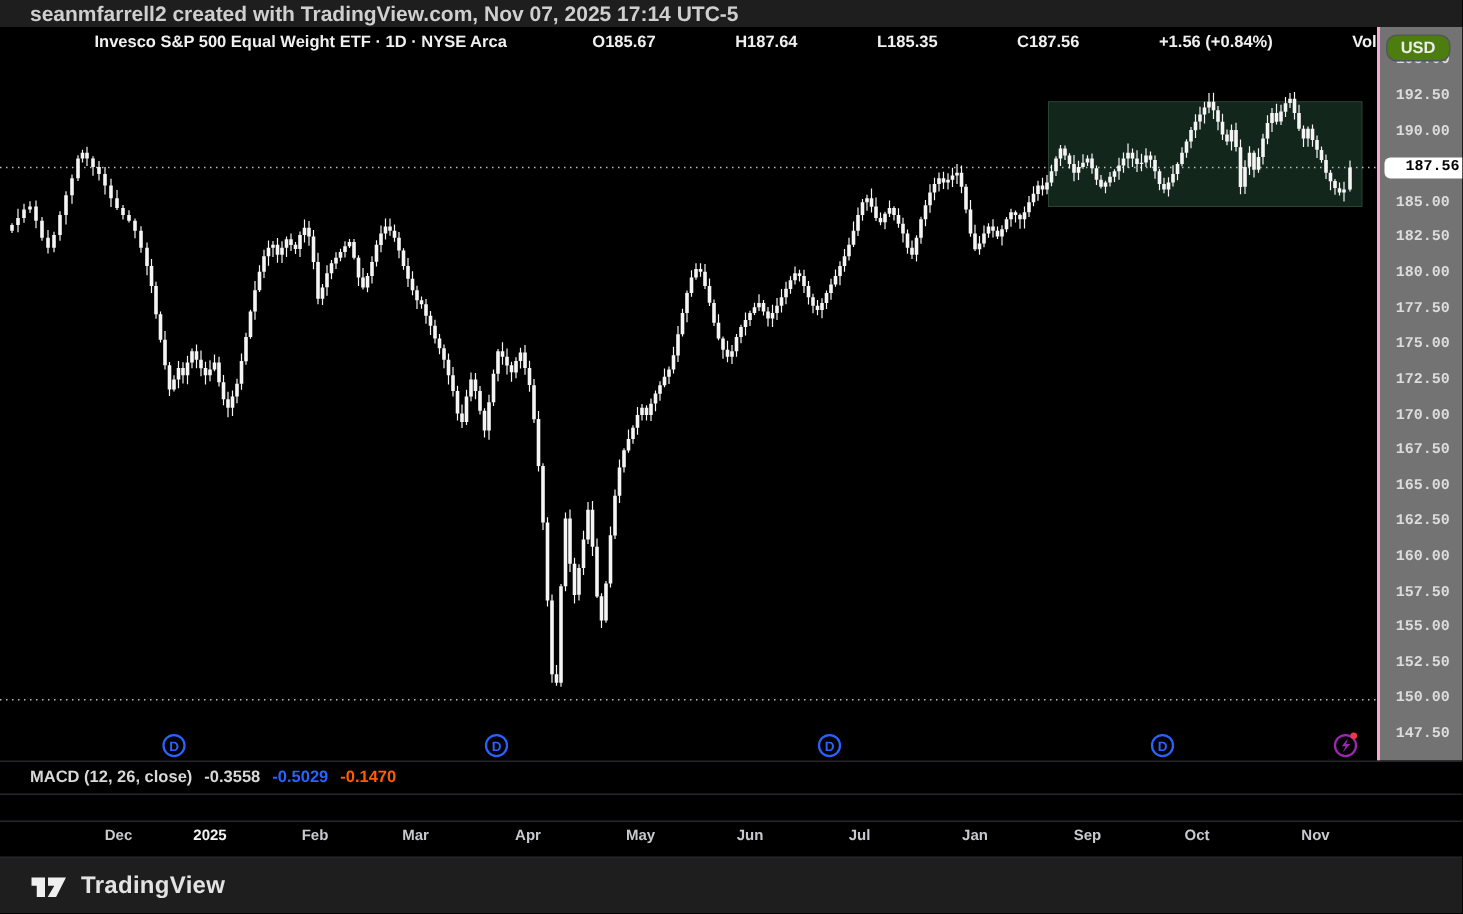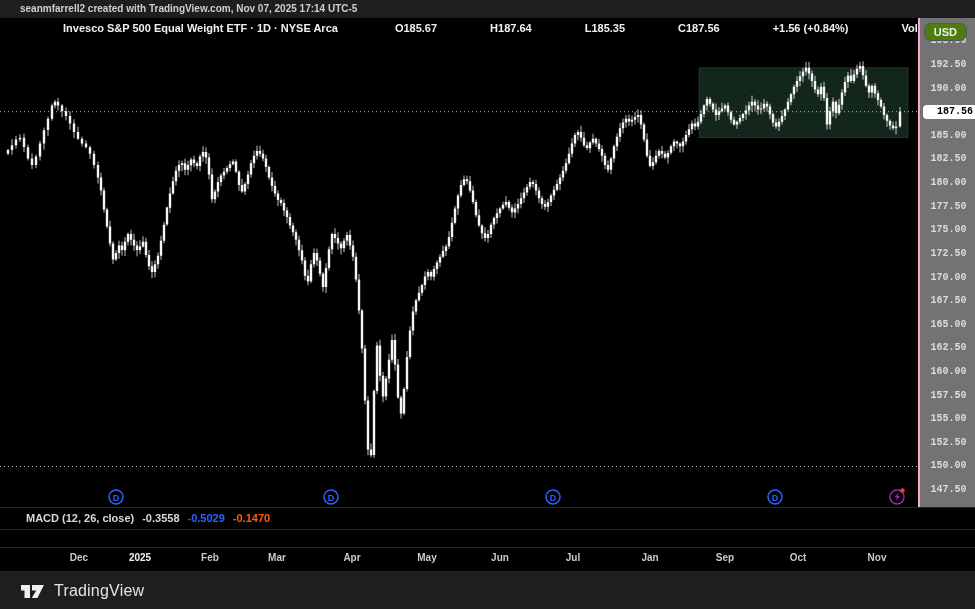--- a/index.html
+++ b/index.html
@@ -1,46 +1,46 @@
 <!DOCTYPE html>
 <html><head>
 <meta charset="utf-8">
 <style>
   html,body{margin:0;padding:0;background:#000;}
   #app{position:relative;width:975px;height:609px;background:#000;overflow:hidden;
        font-family:"Liberation Sans","DejaVu Sans",sans-serif;-webkit-font-smoothing:antialiased;}
   
   #topbar{position:absolute;left:0;top:0;width:975px;height:18px;background:#1e1e1e;
-          color:#cfcfcf;font-size:10px;font-weight:600;line-height:18px;padding-left:20px;box-sizing:border-box;}
+          color:#cfcfcf;font-size:14px;font-weight:600;line-height:18px;padding-left:20px;box-sizing:border-box;}
   
   #chart-pane{position:absolute;left:0;top:18px;width:975px;height:489px;background:#000;}
   #plot-svg{position:absolute;left:0;top:0;}
   #legend{position:absolute;left:19px;top:4px;color:#f0f0f0;font-size:11px;font-weight:700;white-space:nowrap;}
   #legend span{margin-right:9px;padding-left:44px;}
   #legend .t{margin-right:13px;}
   #usd-btn{position:absolute;right:8px;top:5px;background:#4d7c0f;border:1px solid #53565f;border-radius:7px;
            color:#ececec;font-size:11px;font-weight:700;padding:2px 9px;cursor:pointer;}
   
   #axis{position:absolute;left:918px;top:0;width:57px;height:489px;border-left:2px solid #f9a8d4;background:#737373;font-family:Liberation Mono, monospace;}
   .tick{position:absolute;left:0;width:100%;text-align:center;color:#dcdcdc;font-size:10px;font-weight:600;}
   #price-tag{position:absolute;left:3px;width:64px;height:14px;background:#fff;color:#000;border-radius:4px;
              font-size:10px;font-weight:700;text-align:center;line-height:14px;}
   
   .hsep{position:absolute;left:0;width:975px;height:1px;background:#24262b;}
   
   .ind-row{position:absolute;left:0;width:975px;color:#d8d8d8;font-size:11px;font-weight:700;white-space:nowrap;}
-  .ind-row .lbl{margin-left:26px;margin-right:8px;}
+  .ind-row .lbl{margin-left:20px;margin-right:8px;}
   .ind-row span.val{margin-right:8px;}
   
   #time-axis{position:absolute;left:0;top:548px;width:975px;height:23px;background:#000;}
   .month{position:absolute;top:4px;transform:translateX(-50%);color:#c8c9cc;font-size:10px;font-weight:600;}
   .month.year{color:#f2f2f2;font-weight:700;}
   
   #footer{position:absolute;left:0;top:572px;width:975px;height:37px;background:#1e1e1e;display:flex;align-items:center;}
-  #footer .logo-text{color:#e3e3e3;font-size:16px;font-weight:400;letter-spacing:.2px;margin-left:8px;}
+  #footer .logo-text{color:#e3e3e3;font-size:16px;font-weight:700;letter-spacing:.2px;margin-left:8px;}
   #tv-mark{margin-left:20px;}
 </style>
 </head>
 <body>
 
 <div id="app">
 
   <div id="topbar">
     <span>seanmfarrell2 created with TradingView.com, Nov 07, 2025 17:14 UTC-5</span>
   </div>

